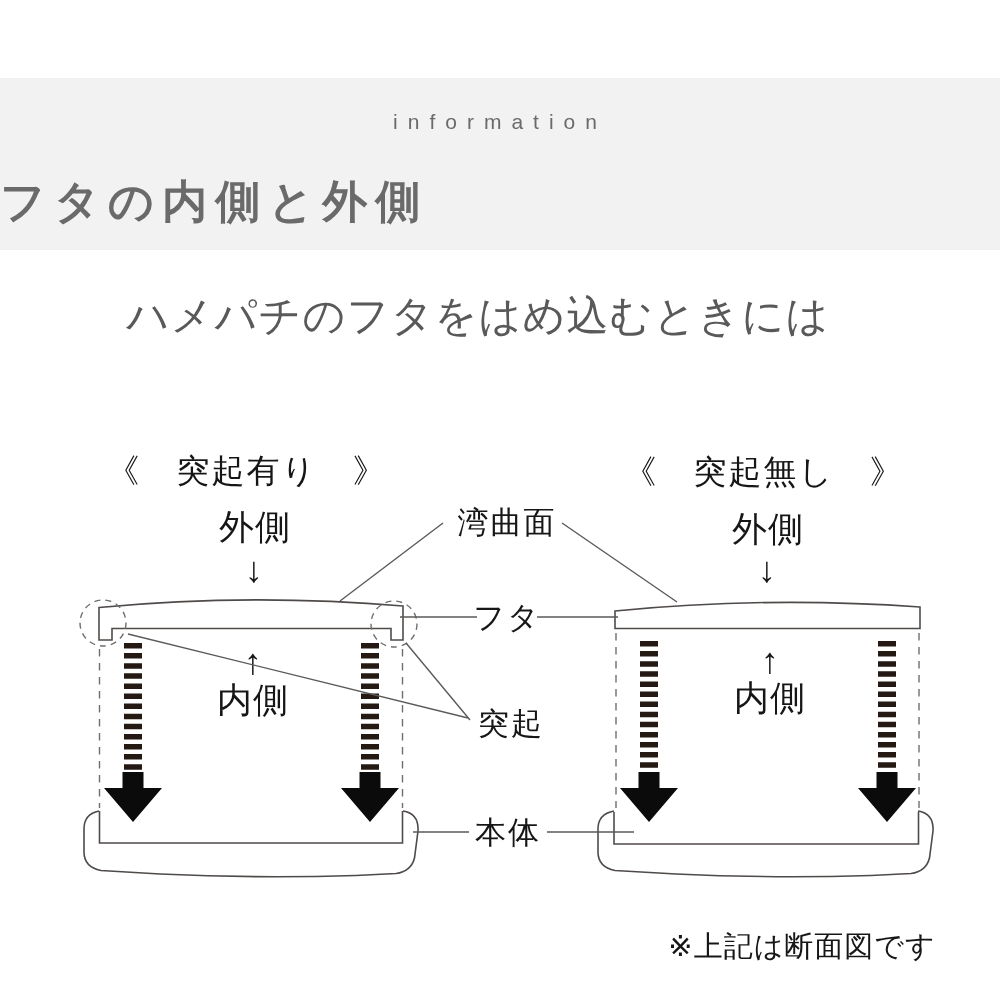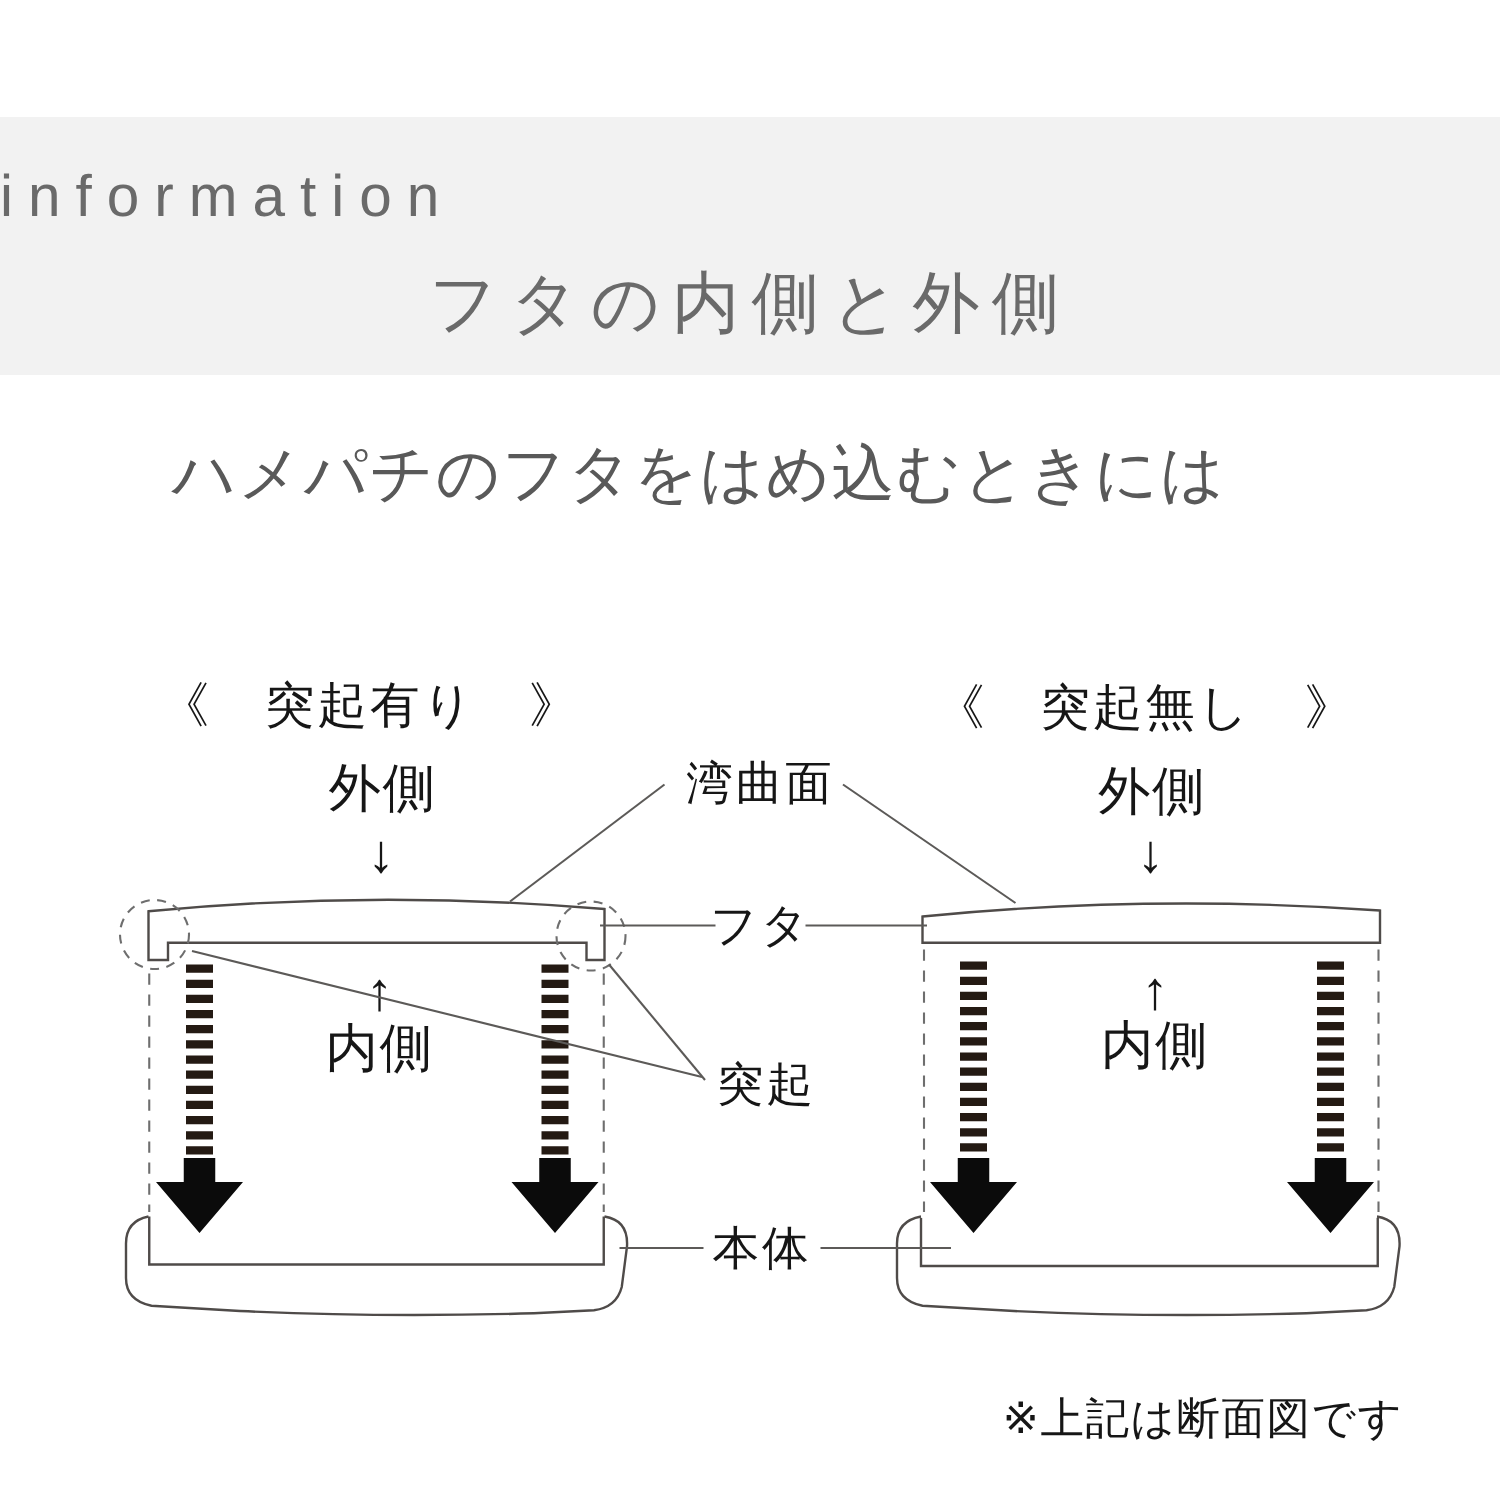--- a/index.html
+++ b/index.html
@@ -30,39 +30,39 @@
   .banner{
     position:absolute;
     left:0; top:78px;
     width:1000px; height:172px;
     background:var(--banner-bg);
   }
   .eyebrow{
     position:absolute;
     left:0; top:110px;
     width:1000px;
-    font-size:39px;
+    text-align:center;
+    font-size:21px;
     letter-spacing:10px;
     color:var(--heading-gray);
     font-weight:400;
   }
   .page-title{
     position:absolute;
     left:0; top:172px;
     width:1000px;
     margin:0;
-    text-align:center;
     font-size:45px;
     letter-spacing:8px;
     color:var(--heading-gray);
-    font-weight:400;
+    font-weight:700;
   }
   .intro{
     position:absolute;
-    left:4px; top:286px;
+    left:16px; top:286px;
     width:924px;
     margin:0;
     text-align:center;
     font-size:42px;
     line-height:60px;
     letter-spacing:1px;
     color:var(--body-gray);
     font-weight:500;
   }
   svg.diagram{position:absolute;left:0;top:0;}

